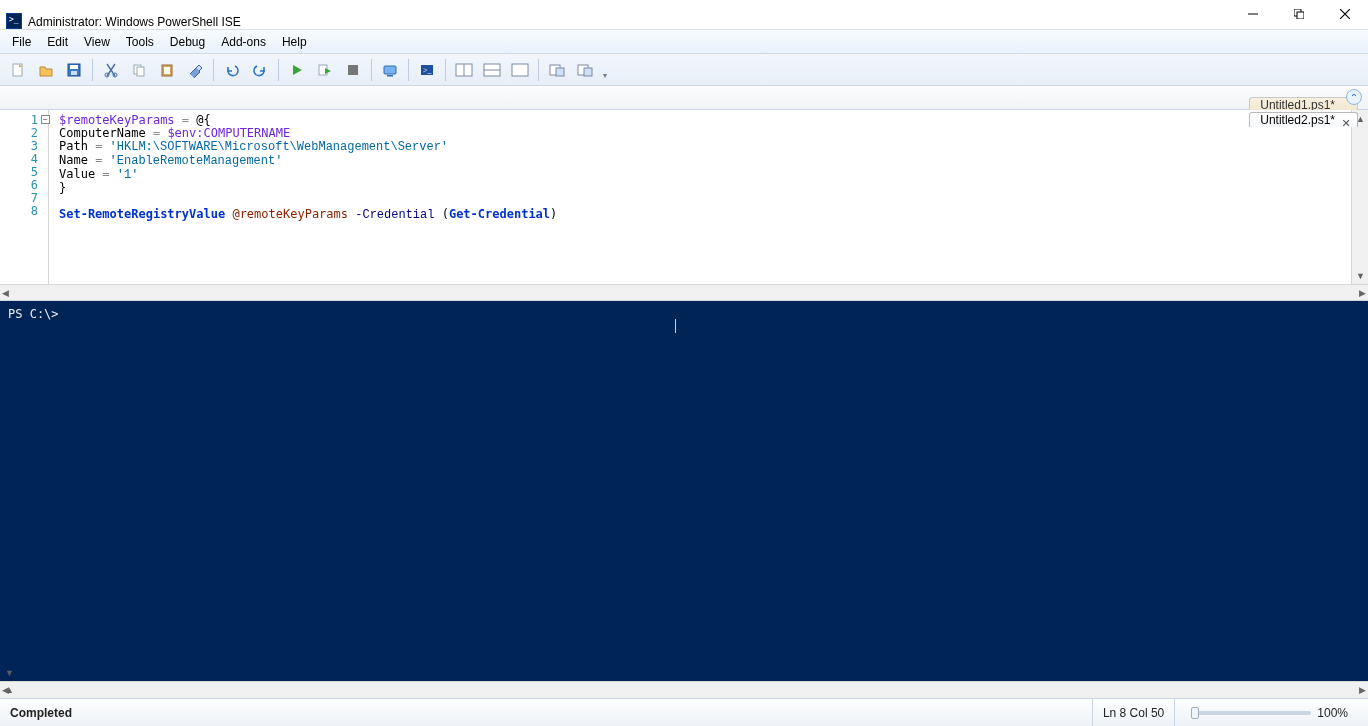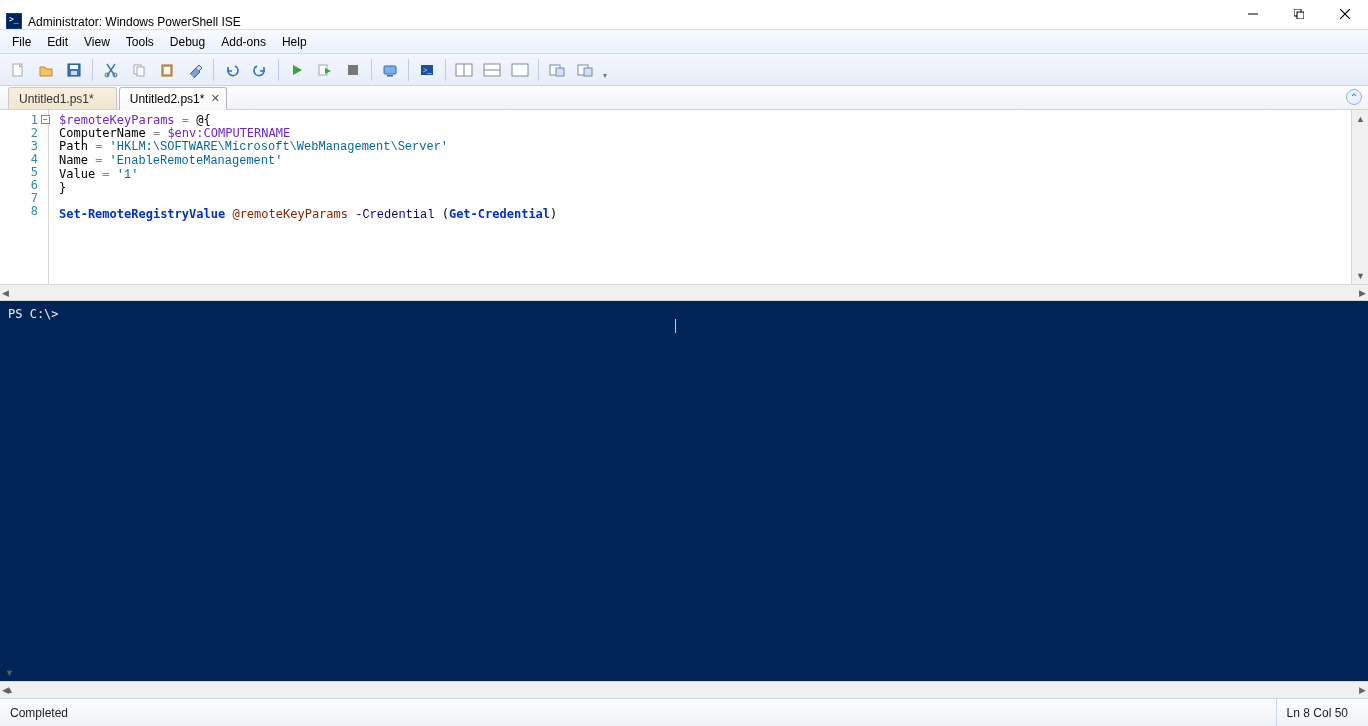--- a/index.html
+++ b/index.html
@@ -19,21 +19,21 @@
   .menubar { height: 24px; display: flex; align-items: center; padding: 0 4px; background: linear-gradient(#f8fbff, #e9f1fb); border-bottom: 1px solid #d0dae6; }
   .menubar .menu-item { padding: 3px 8px; color: #000; }
 
   
   .toolbar { height: 32px; display: flex; align-items: center; padding: 2px 4px; background: linear-gradient(#f3f7fc, #e7eef8); border-bottom: 1px solid #c9d5e3; gap: 0px; }
   .toolbar .tbtn { width: 28px; height: 26px; display: flex; align-items: center; justify-content: center; border-radius: 2px; }
   .toolbar .sep { width: 1px; height: 22px; background: #c0cde0; margin: 0 4px; }
   .toolbar .overflow { width: 12px; height: 26px; display:flex; align-items:flex-end; justify-content:center; color:#6a7a90; font-size:8px; padding-bottom:3px;}
 
   
-  .tabstrip { height: 24px; display: flex; align-items: flex-end; padding: 0 8px; background: linear-gradient(#fdfdfd,#f1f3f6); border-bottom: 1px solid #c9d5e3; position: relative; }
+  .tabstrip { height: 24px; display: flex; align-items: flex-end; padding: 11px 8px; background: linear-gradient(#fdfdfd,#f1f3f6); border-bottom: 1px solid #c9d5e3; position: relative; flex-direction: column; }
   .tab { height: 22px; min-width: 90px; padding: 0 22px 0 10px; border: 1px solid #c9c9c9; border-bottom: none; border-top-left-radius: 3px; border-top-right-radius: 3px; margin-right: 2px; font-size: 12px; display: flex; align-items: center; position: relative; }
   .tab.inactive { background: linear-gradient(#f8f0e0,#f0e6cf); color: #333; }
   .tab.active   { background: linear-gradient(#ffffff,#f7f8fa); border-color: #b8b8b8; z-index: 2; height: 23px; margin-bottom: -1px; }
   .tab .tab-close { position: absolute; right: 4px; top: 3px; width: 14px; height: 14px; display:flex; align-items:center; justify-content:center; color:#555; font-size:11px; }
   .tabstrip .expander { position:absolute; right:6px; top:3px; width:16px; height:16px; border:1px solid #8fb4e6; border-radius:50%; display:flex; align-items:center; justify-content:center; color:#1a6fd1; font-size:10px; background:#eaf2fc;}
 
   
   .editor { flex: 0 0 auto; height: 174px; display: flex; background: #fff; position: relative; }
   .gutter { width: 48px; background: #fff; color: #2b91af; font-family: Consolas, monospace; font-size: 12px; line-height: 13px; padding: 4px 0; text-align: right; user-select: none; }
   .gutter .ln { padding-right: 10px; position:relative; }
@@ -60,21 +60,21 @@
   .console-wrap { display:flex;flex-direction:column; }
   .console-wrap .cvscroll { width:17px; background:#f0f0f0; border-left:1px solid #2a3b5c; position:relative;}
   .console-wrap .cvscroll .arrow-up,
   .console-wrap .cvscroll .arrow-dn { position:absolute; left:0; width:17px; height:17px; display:flex; align-items:center; justify-content:center; color:#606060; font-size:9px; }
   .console-wrap .cvscroll .arrow-up { top:0; } .console-wrap .cvscroll .arrow-dn { bottom:0; }
 
   .hscroll-row2 { height: 17px; background: #f0f0f0; border-top:1px solid #d7d7d7; display:flex; align-items:center; justify-content:space-between; padding:0 2px; color:#666; font-size:9px;}
 
   
   .statusbar { height: 28px; background: linear-gradient(#fdfefe,#eef2f7); border-top: 1px solid #c9d5e3; display: flex; align-items: center; padding: 0 10px; font-size: 12px; color: #222; }
-  .statusbar .status-left { flex: 0 0 auto; }
+  .statusbar .status-left { flex: 0 0 auto; font-weight: bold; }
   .statusbar .spacer { flex: 1; }
   .statusbar .cell { padding: 0 10px; border-left: 1px solid #c9d5e3; height: 100%; display: flex; align-items: center; }
   .zoom-slider { width: 120px; height: 4px; background:#c9d5e3; position:relative; border-radius:2px; margin:0 6px;}
   .zoom-slider .thumb { position:absolute; left:0; top:-4px; width:8px; height:12px; background:#f0f3f8; border:1px solid #a0aec0; border-radius:2px;}
 </style>
 </head>
 <body>
 
 <div class="titlebar">
   <div class="app-icon"></div>
@@ -278,13 +278,19 @@
 <div class="hscroll-row2">
   <span>◀</span>
   <span style="flex:1"></span>
   <span>▶</span>
 </div>
 
 <div class="statusbar">
   <div class="status-left">Completed</div>
   <div class="spacer"></div>
   <div class="cell">Ln 8  Col 50</div>
+  <div class="cell">
+    <div class="zoom-slider">
+        <div class="thumb"></div>
+      </div>
+    <span>100%</span>
+  </div>
 </div>
 
 </body></html>

